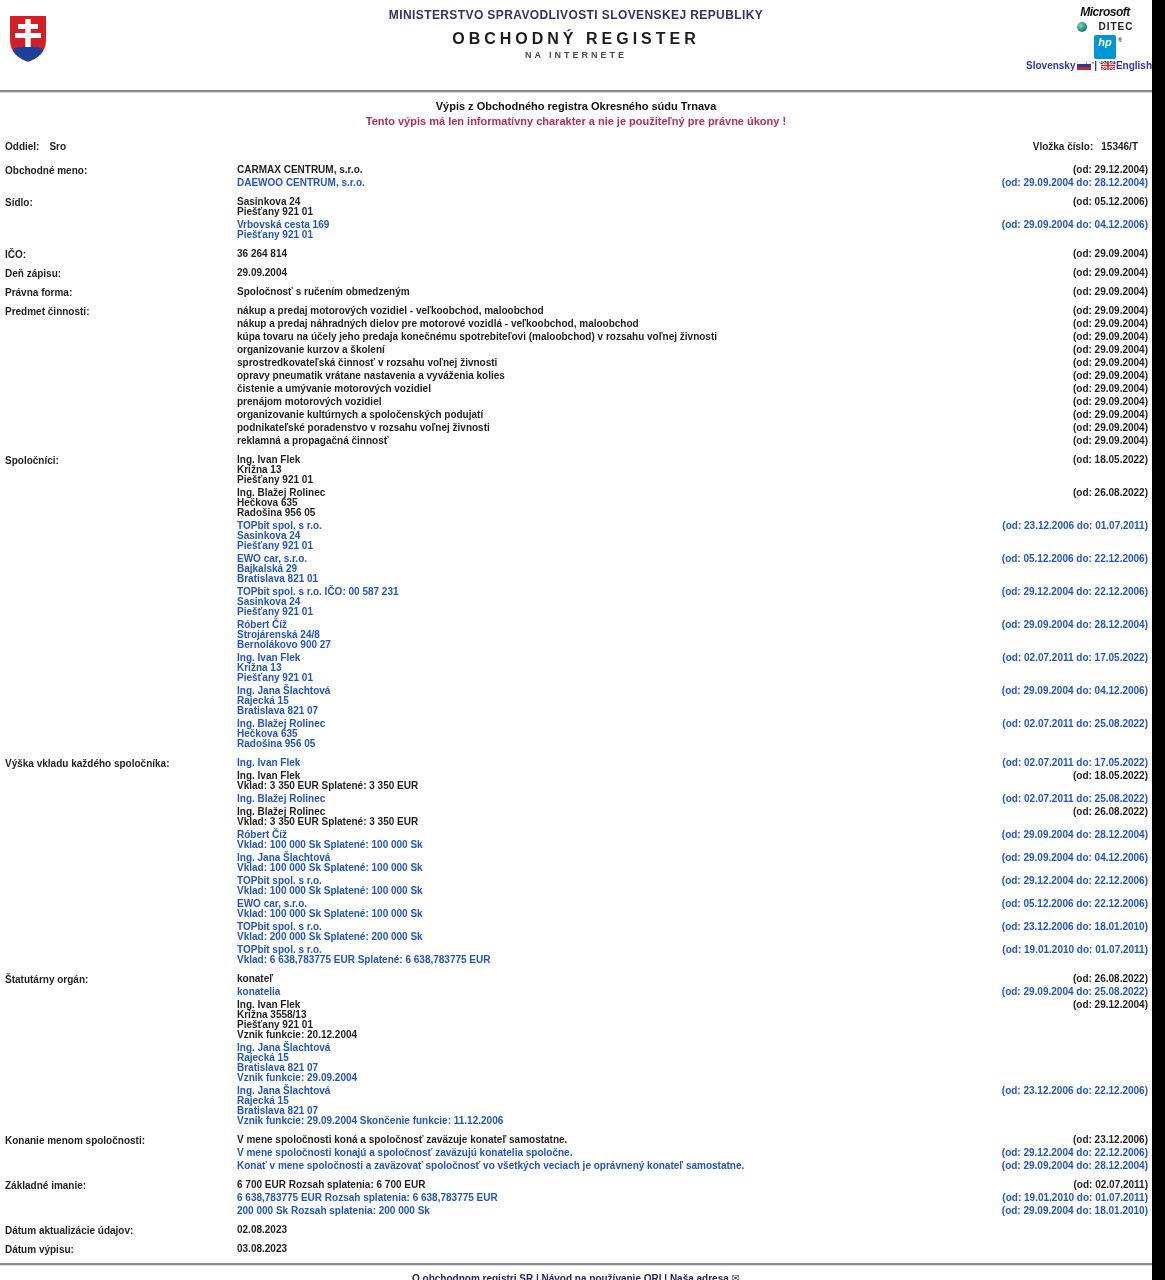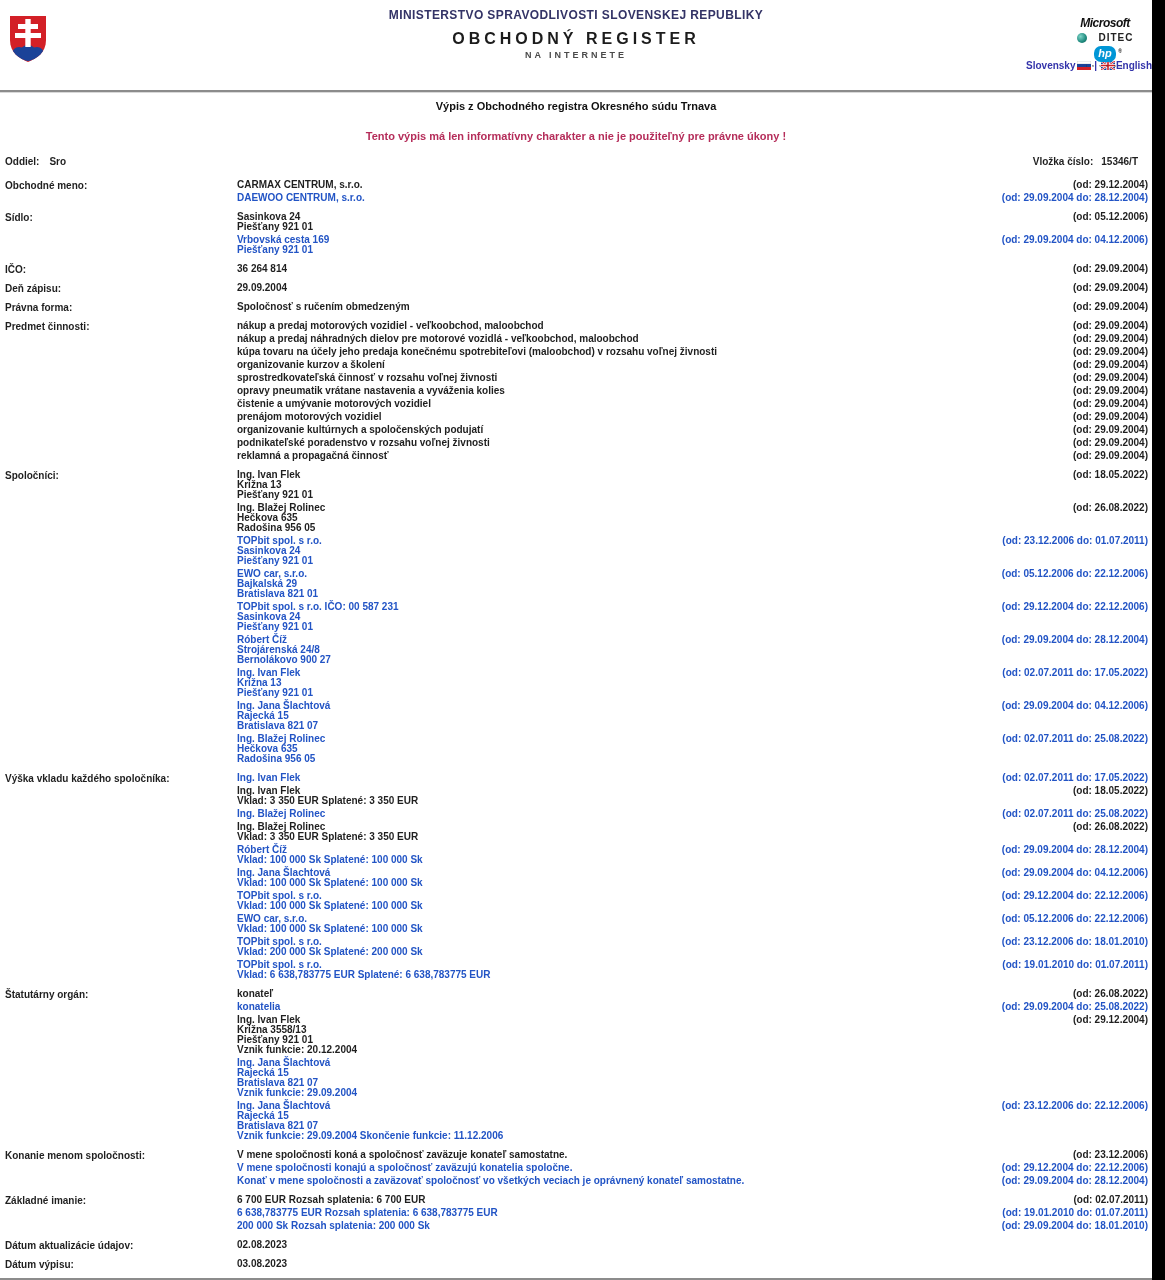--- a/index.html
+++ b/index.html
@@ -7,40 +7,40 @@
     width:1165px;min-height:1280px;position:relative;background:#ffffff;
     font-family:"Liberation Sans","DejaVu Sans",sans-serif;
     -webkit-font-smoothing:antialiased;
   }
   .right-strip{position:absolute;top:0;right:0;width:13px;height:100%;background:#000;}
   .page{width:1152px;position:relative;}
 
   
   .header{position:relative;height:90px;}
   .coat{position:absolute;left:8px;top:14px;}
-  .logos{position:absolute;right:12px;top:16px;width:70px;text-align:center;}
+  .logos{position:absolute;right:12px;top:5px;width:70px;text-align:center;}
   .ms-logo{font-style:italic;font-weight:bold;font-size:12px;color:#111;letter-spacing:-.5px;}
   .ditec-logo{font-size:10px;font-weight:bold;color:#222;letter-spacing:1px;margin-top:2px;display:flex;align-items:center;justify-content:center;gap:12px;}
   .globe{width:10px;height:10px;border-radius:50%;background:radial-gradient(circle at 35% 35%, #7fd4c8, #1f8a7e 60%, #0d5a52);display:inline-block;}
   .hp-logo{margin-top:3px;display:inline-block;text-align:center;}
-  .hp-box{width:22px;height:16px;background:var(--hp_blue);border-radius:7px;color:#fff;font-weight:bold;font-style:italic;font-size:11px;line-height:15px;text-align:center;margin:0 auto;position:relative;}
+  .hp-box{width:22px;height:24px;background:var(--hp_blue);border-radius:2px;color:#fff;font-weight:bold;font-style:italic;font-size:11px;line-height:15px;text-align:center;margin:0 auto;position:relative;}
   .hp-reg{position:absolute;right:-6px;top:-2px;color:#111;font-size:5px;font-style:normal;}
   .hp-invent{font-size:4px;letter-spacing:2px;color:#333;margin-top:1px;}
   .header-center{text-align:center;padding-top:8px;}
   .ministry{font-size:12px;font-weight:bold;color:var(--header_ministry);letter-spacing:.4px;}
   .org-title{font-size:16px;font-weight:bold;color:#1c1c1c;letter-spacing:4px;margin-top:8px;}
   .org-subtitle{font-size:9px;font-weight:bold;color:#4a4a4a;letter-spacing:3px;margin-top:2px;}
   .lang-row{margin-top:0;font-size:10px;font-weight:bold;color:var(--lang_link);text-align:right;}
   .lang-row a{color:var(--lang_link);text-decoration:none;cursor:pointer;}
   .flag{display:inline-block;vertical-align:-1px;line-height:0;margin:0 1px;}
   .hr-rule{height:2px;background:#8c8c8c;border-bottom:1px solid #d9d9d9;margin:0;}
 
   
   .extract-title{ text-align:center;font-size:11px;font-weight:bold;color:#111;margin-top:7px;}
-  .extract-warning{text-align:center;font-size:11px;font-weight:bold;color:var(--warning_red);margin-top:18px;}
+  .extract-warning{text-align:center;font-size:11px;font-weight:bold;color:var(--warning_red);margin-top:3px;}
 
   
   .content{padding:14px 0 0 5px;font-size:10px;font-weight:bold;color:var(--current_black);}
   .meta-row{display:flex;justify-content:space-between;padding-right:14px;margin-bottom:13px;}
   .meta-left .v{margin-left:10px;}
   .meta-right .v{margin-left:8px;}
   .section{display:flex;margin-bottom:6px;}
   .section-label{width:232px;flex:0 0 232px;}
   .section-entries{flex:1;}
   .entry{display:flex;margin-bottom:3px;}

